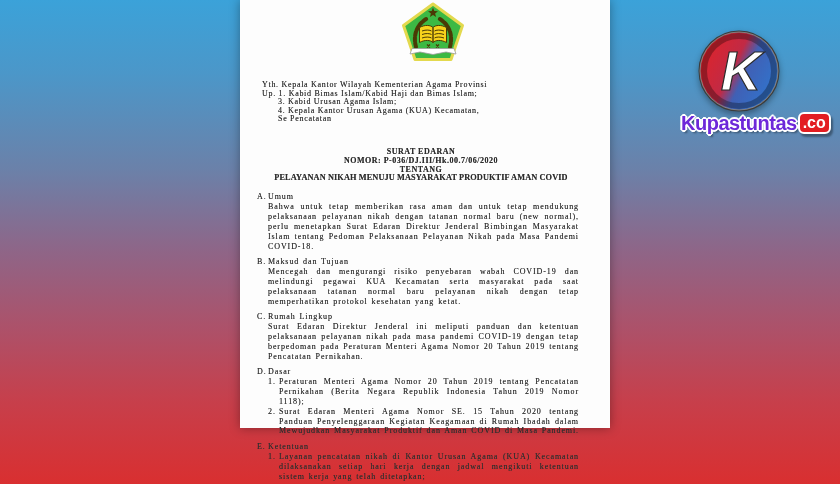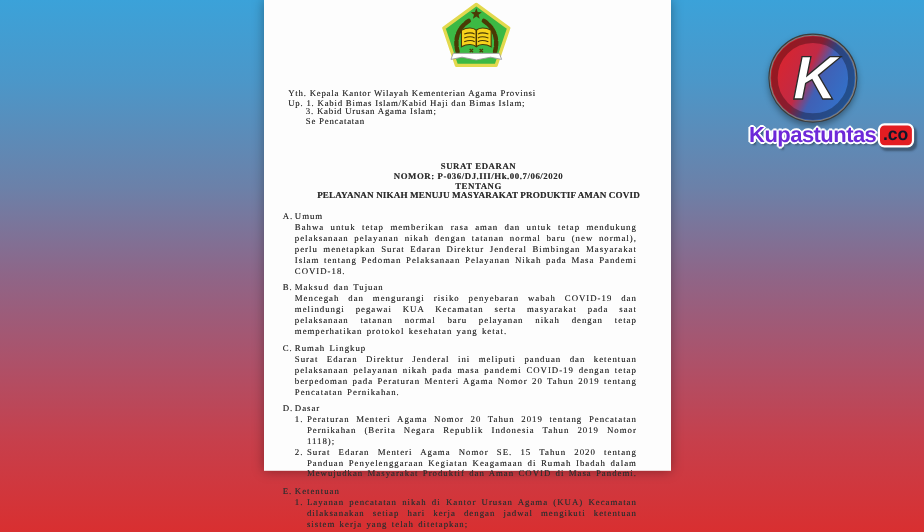--- a/index.html
+++ b/index.html
@@ -25,21 +25,21 @@
 
   .logo { position:absolute; left:161px; top:2px; width:64px; height:60px; }
 
   .address {
     position:absolute; top:81px; left:22px;
     font-size:8px; line-height:8.6px; letter-spacing:0.7px; white-space:nowrap;
   }
   .address .ind { padding-left:16px; }
 
   .title-block {
-    position:absolute; top:148px; left:34px; width:322px;
+    position:absolute; top:148px; left:20px; width:322px;
     text-align:center; font-weight:bold;
     font-size:8px; line-height:8.8px; letter-spacing:0.5px; white-space:nowrap;
   }
   .title-block .subject { font-size:8.3px; letter-spacing:0.1px;text-align:center; }
 
   .sections {
     position:absolute; top:192px; left:17px; width:322px;
     font-size:8px; line-height:9.9px; letter-spacing:0.9px; word-spacing:1px;
   }
   .section { margin-bottom:5.5px; }
@@ -63,21 +63,21 @@
     font-size:20px; font-weight:bold; letter-spacing:-0.5px;
   }
   .wm-name {
     color:#6d28d9;
     text-shadow:
       -1px -1px 0 #fff, 1px -1px 0 #fff, -1px 1px 0 #fff, 1px 1px 0 #fff,
       -2px 0 0 #fff, 2px 0 0 #fff, 0 2px 0 #fff, 0 -2px 0 #fff,
       2px 3px 2px rgba(0,0,0,.40);
   }
   .wm-suffix {
-    display:inline-block; background:#e31d22; color:#0f172a;
+    display:inline-block; background:#e31d22; color:#ffffff;
     border:2px solid #fff; border-radius:6px;
     padding:0 3px; margin-left:1px;
     font-size:16px; line-height:18px; letter-spacing:0;
     box-shadow:2px 3px 2px rgba(0,0,0,.35);
     transform:translateY(-2px);
   }
 </style>
 </head>
 <body>
 
@@ -95,20 +95,21 @@
         <path d="M21,29 C25,27.5 29,28 30.5,29 M21,32.5 C25,31 29,31.5 30.5,32.5 M21,36 C25,34.5 29,35 30.5,36 M43,29 C39,27.5 35,28 33.5,29 M43,32.5 C39,31 35,31.5 33.5,32.5 M43,36 C39,34.5 35,35 33.5,36" stroke="#4a3a05" stroke-width="1" fill="none"></path>
         <path d="M26,42.5 l3,3 m0,-3 l-3,3 M35,42.5 l3,3 m0,-3 l-3,3" stroke="#4a3a05" stroke-width="1.2"></path>
         <path d="M11,46.5 L53,46.5 L55,52 L45,50 L32,52.5 L19,50 L9,52 Z" fill="#ffffff" stroke="#9a9a9a" stroke-width="0.8"></path>
       </svg>
     </div>
 
     <div class="address">
       <div>Yth. Kepala Kantor Wilayah Kementerian Agama Provinsi</div>
       <div>Up. 1.  Kabid Bimas Islam/Kabid Haji dan Bimas Islam;</div>
       <div class="ind">3.  Kabid Urusan Agama Islam;</div>
+      <div class="ind">4.  Kepala Kantor Urusan Agama (KUA) Kecamatan,</div>
       <div class="ind">Se Pencatatan</div>
     </div>
 
     <div class="title-block">
       <div>SURAT EDARAN</div>
       <div>NOMOR: P-036/DJ.III/Hk.00.7/06/2020</div>
       <div>TENTANG</div>
       <div class="subject">PELAYANAN NIKAH MENUJU MASYARAKAT PRODUKTIF AMAN COVID</div>
     </div>
 

